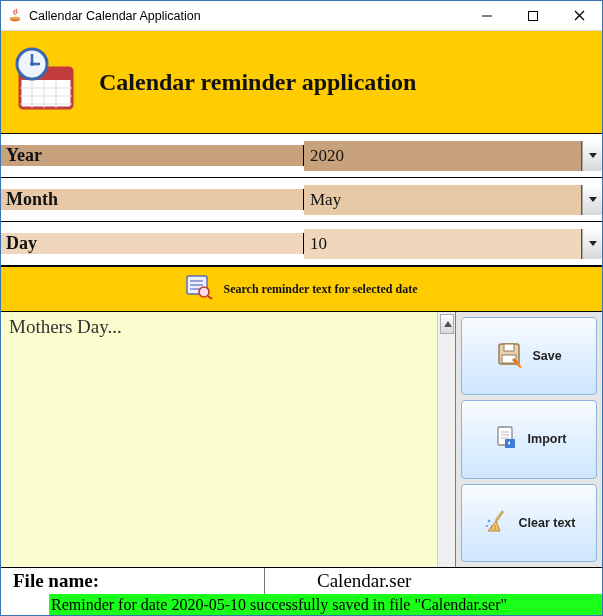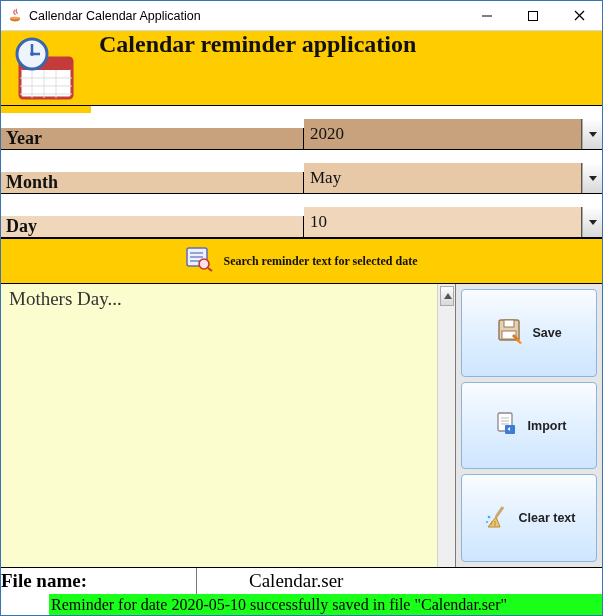--- a/index.html
+++ b/index.html
@@ -15,36 +15,36 @@
     height:30px; display:flex; align-items:center;
     background:#fff; padding:0 0 0 6px;
     border-bottom:1px solid #d9d9d9;
   }
   .titlebar .java-icon { width:16px; height:16px; margin-right:6px; }
   .titlebar .title { font-size:12.5px; color:#000; flex:1; }
   .winbtns { display:flex; height:100%; }
   .winbtn { width:46px; display:flex; align-items:center; justify-content:center; }
   .winbtn svg, .winbtn .x { pointer-events:none; }
   .header {
-    height:74px; background:#ffcc00;
-    display:flex; align-items:flex-start; padding:0 10px 0 0;
+    height:102px; background:#ffcc00;
+    display:flex; align-items:center; padding:0 10px 0 0;
   }
   .header-icon-box {
     width:90px; height:82px; background:#ffcc00;
     display:flex; align-items:center; justify-content:center;
     border-right:0;
   }
   .header-title {
     font-family:"Comic Sans MS", cursive;
     font-size:24px; font-weight:bold; color:#111;
     padding-left:8px;
   }
   .rows { border-top:1px solid #000; }
   .row {
-    display:flex; height:44px; align-items:flex-end;
+    display:flex; height:44px; align-items:center;
     border-bottom:1px solid #000;
   }
   .row-label {
     width:303px;
     display:flex; align-items:center; padding:0 5px;
     font-family:"Comic Sans MS", cursive;
     font-size:18px; font-weight:bold; color:#111;
     border-right:1px solid #000;
   }
   .row-combo {
@@ -110,21 +110,21 @@
     display:flex; align-items:center; justify-content:center;
     gap:8px;
     font-family:"Segoe UI", Tahoma, sans-serif;
     font-size:12.5px; font-weight:bold; color:#222;
   }
   .filerow {
     height:27px; display:flex; align-items:stretch;
     background:#fff; border-top:1px solid #000;
   }
   .file-label {
-    width:196px; display:flex; align-items:center; padding:0 0;
+    width:264px; display:flex; align-items:center; padding:0 12px;
     font-family:"Times New Roman", serif;
     font-size:19px; font-weight:bold;
     border-right:1px solid #777;
   }
   .file-field {
     flex:1; border:0; padding:0 4px;
     font-family:"Times New Roman", serif; font-size:19px; outline:none;
     background:#fff;
     margin-left:48px;
   }

